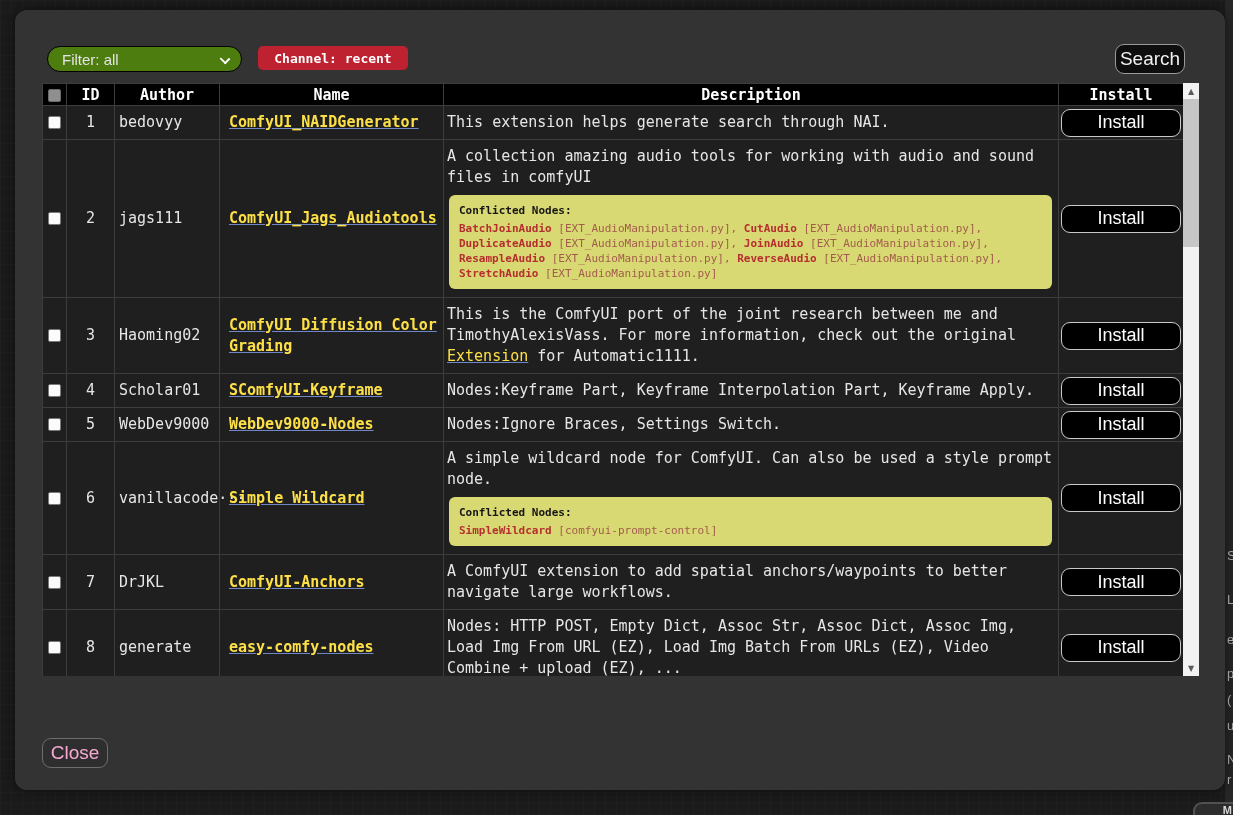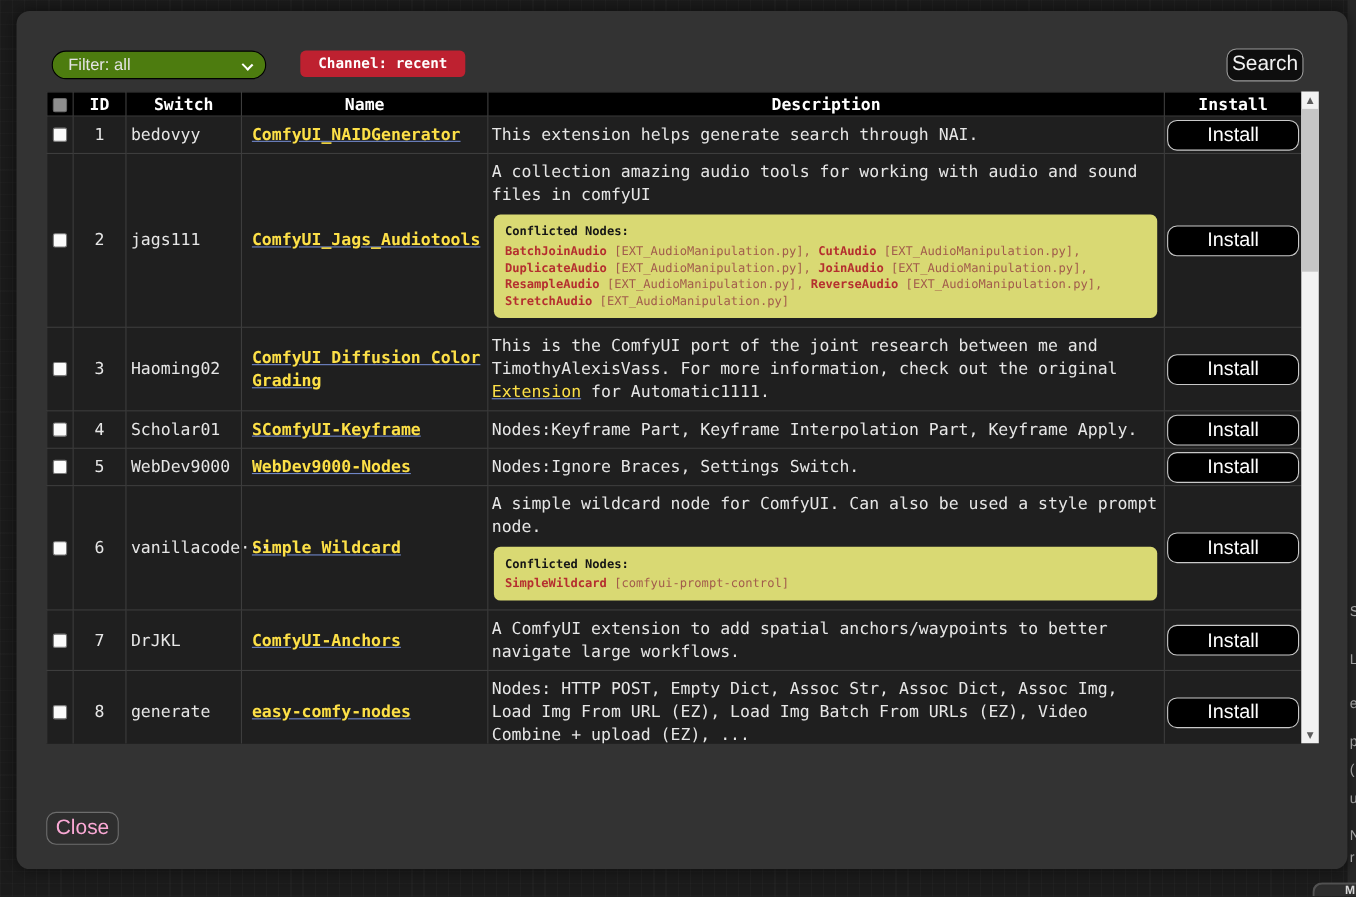--- a/index.html
+++ b/index.html
@@ -31,21 +31,21 @@
     padding:0 28px 0 14px;
     font-family:"Liberation Sans", sans-serif; font-size:15px;
     appearance:none; -webkit-appearance:none; outline:none;
   }
   .select-chevron {
     position:absolute; right:13px; top:9px; width:8px; height:8px;
     border-right:2px solid #fff; border-bottom:2px solid #fff;
     transform:rotate(45deg) scale(1,0.9); pointer-events:none;
   }
   .channel-badge {
-    position:absolute; left:258px; top:36px; width:150px; height:24px;
+    position:absolute; left:243px; top:36px; width:150px; height:24px;
     background:#be2130; color:#fff; border-radius:5px;
     display:flex; align-items:center; justify-content:center;
     font-family:"DejaVu Sans Mono", monospace; font-size:13px; font-weight:bold;
   }
   .search-input {
     position:absolute; left:890px; top:36px; width:202px; height:26px;
     background:#2c2c2c; color:#ddd;
     border:1px solid #5a5a5a; border-radius:8px;
     padding:0 8px; font-family:"Liberation Sans", sans-serif; font-size:15px;
     outline:none;
@@ -199,21 +199,21 @@
         <col style="width:224px">
           <col style="width:615px">
           <col style="width:125px">
       </colgroup>
       <thead>
         <tr>
           <th class="cb-cell">
             <span class="checkbox gray"></span>
           </th>
           <th>ID</th>
-          <th>Switch</th>
+          <th>Author</th>
           <th>Name</th>
           <th>Description</th>
           <th>Install</th>
         </tr>
       </thead>
       <tbody>
           <tr>
             <td class="cb-cell"><span class="checkbox"></span></td>
             <td class="id-cell">1</td>
             <td class="author-cell">bedovyy</td>

